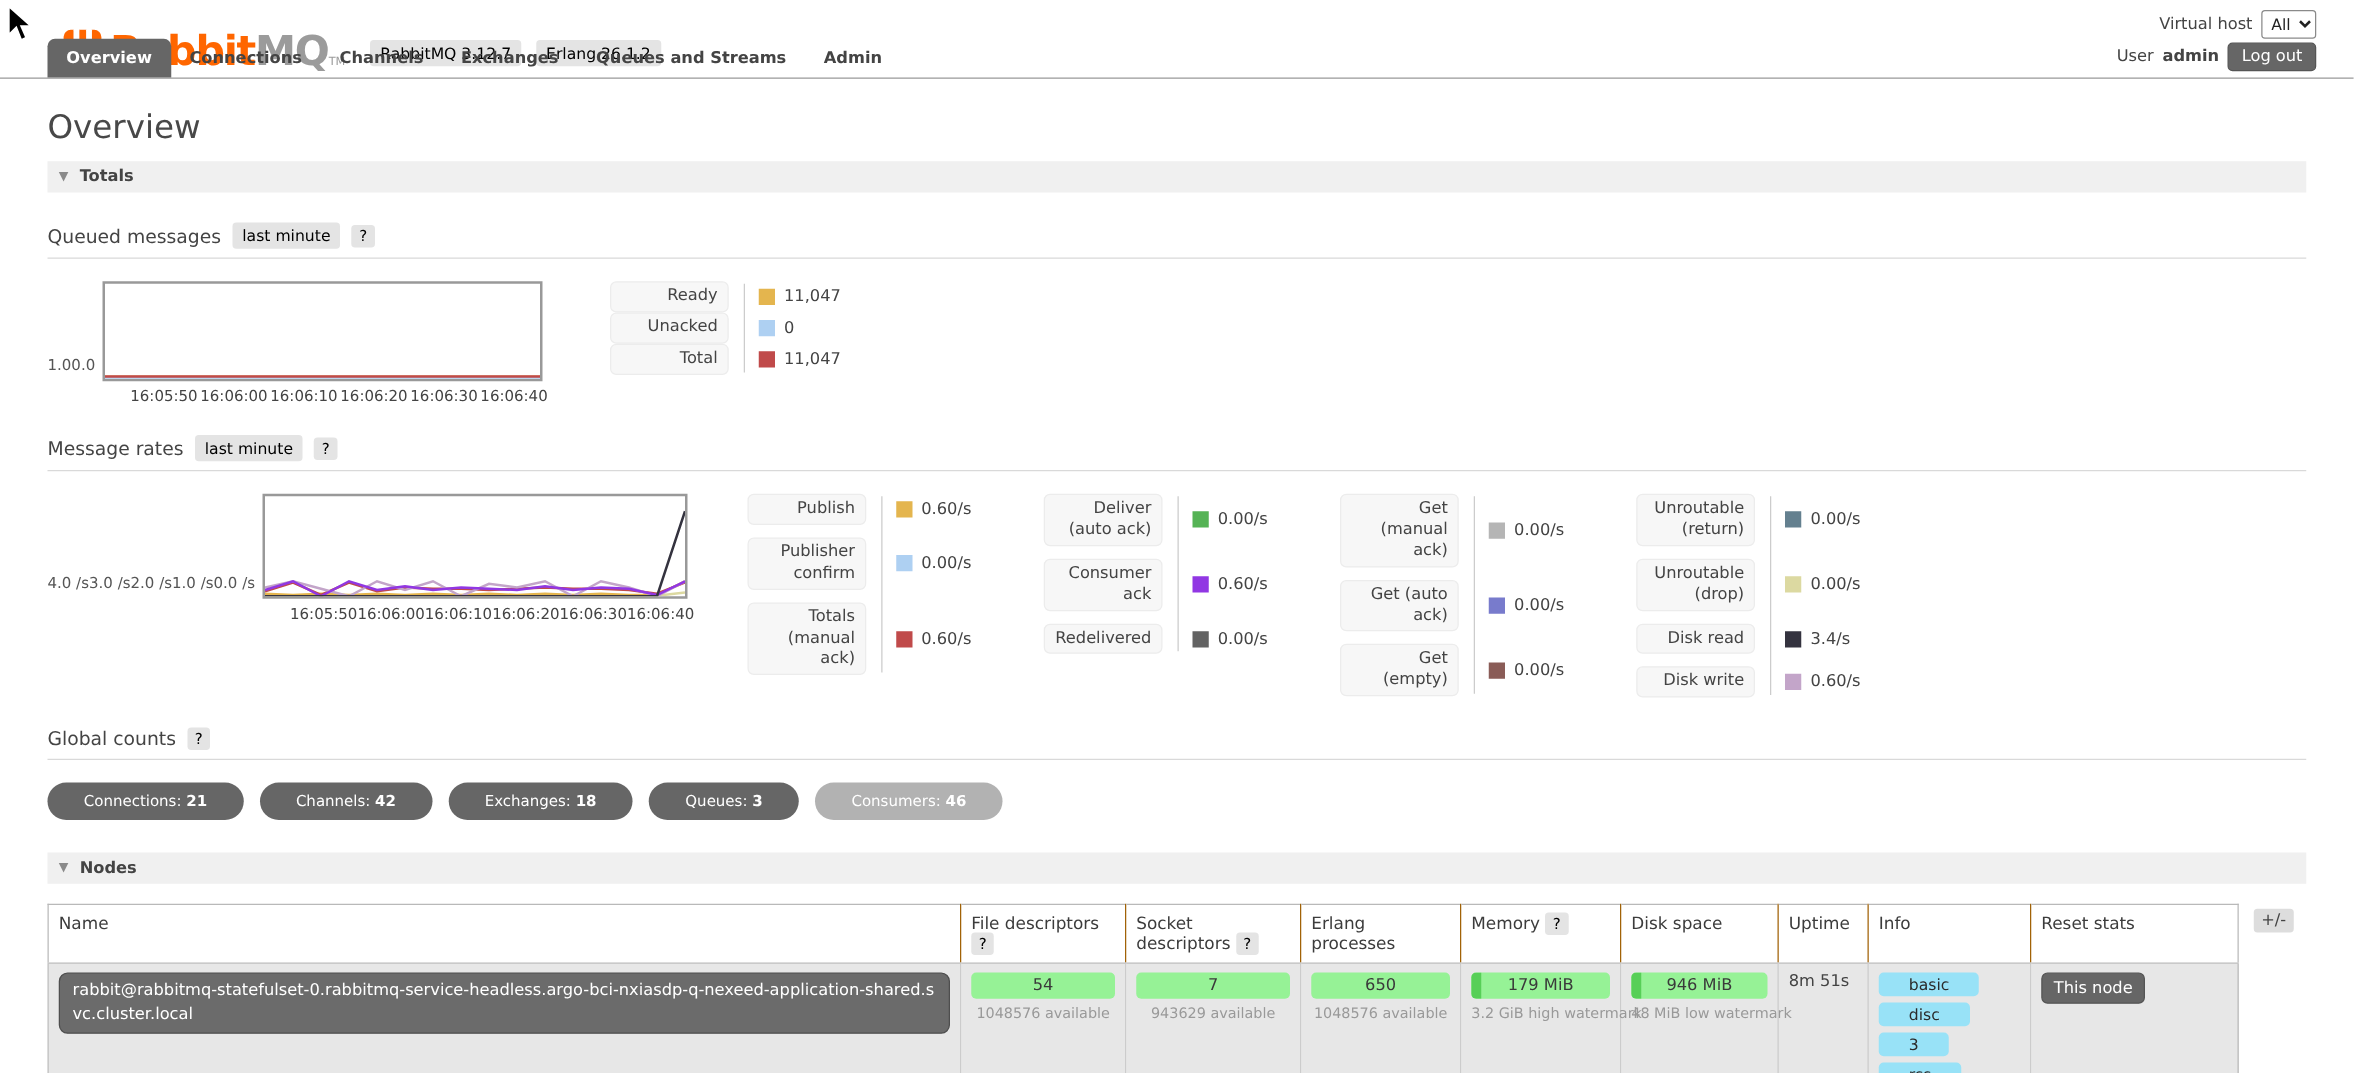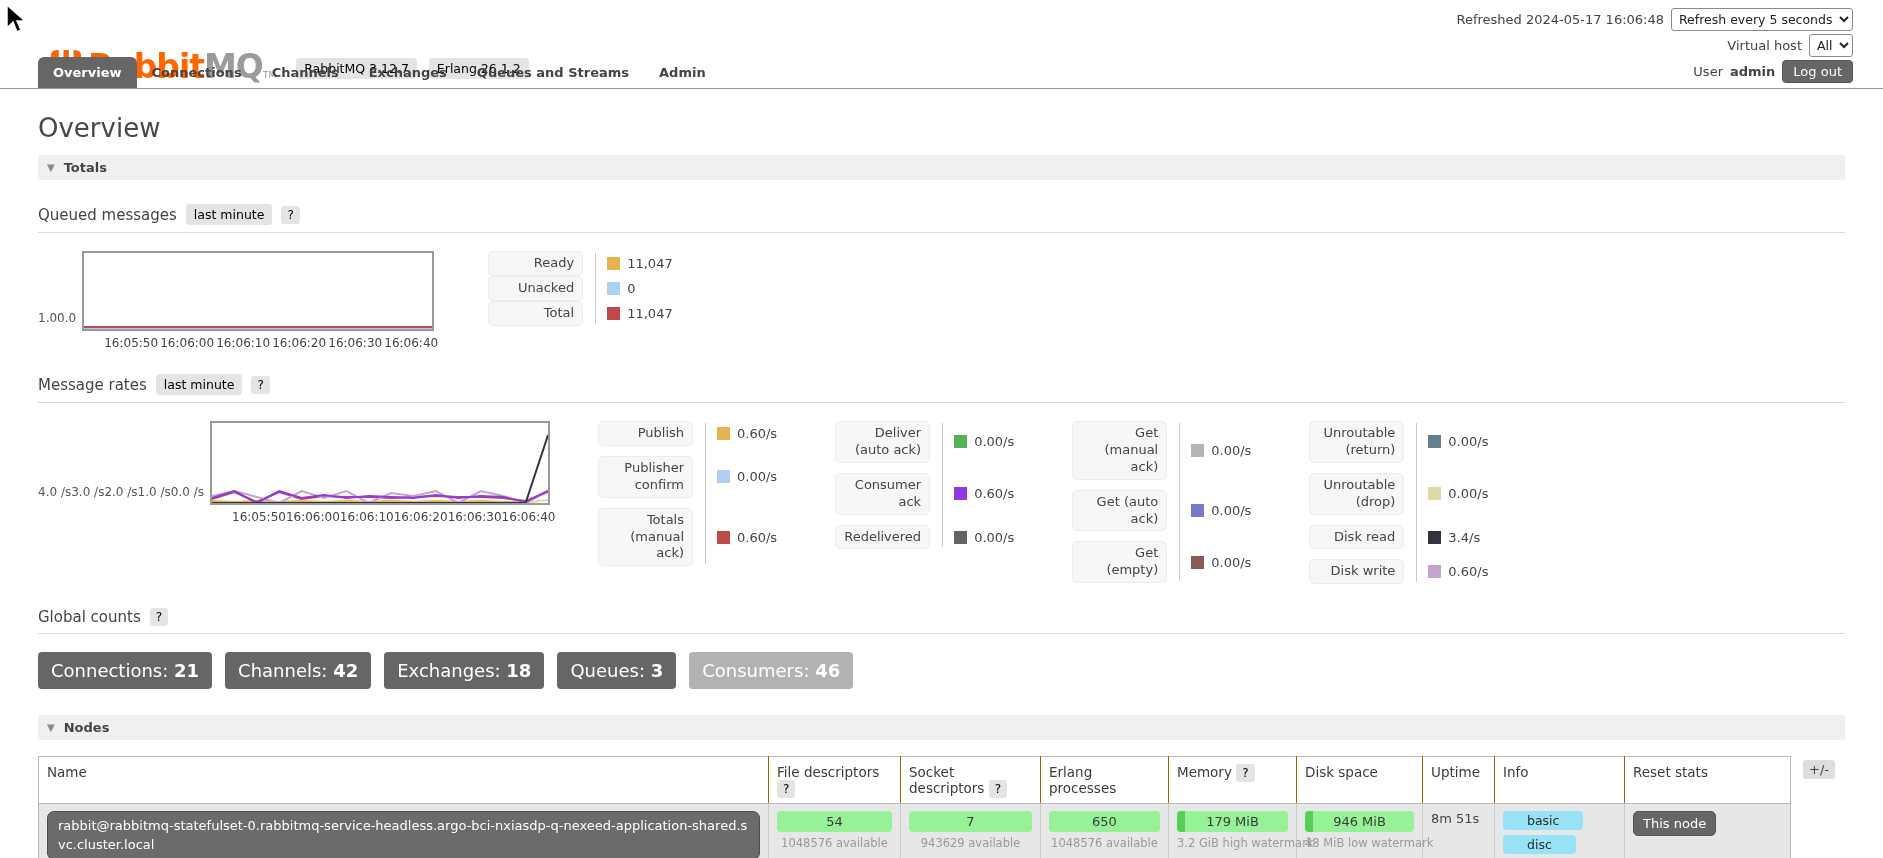--- a/index.html
+++ b/index.html
@@ -48,21 +48,21 @@
   .legend-group{display:grid;grid-template-columns:95px auto;column-gap:24px;row-gap:10px;align-items:center;position:relative;}
   .legend-group::before{content:"";position:absolute;left:107px;top:2px;bottom:2px;width:1px;background:#ccc;}
   .leg-btn{background:#f7f7f7;border:1px solid #ececec;border-radius:5px;padding:3px 8px;text-align:right;color:#444;font-size:13px;line-height:1.3;cursor:pointer;}
   .leg-val{display:flex;align-items:center;gap:7px;font-size:13px;color:#444;white-space:nowrap;}
   .swatch{width:13px;height:13px;display:inline-block;flex:0 0 13px;}
   .legend-queued{margin-left:50px;row-gap:0;}
   .rates-legends{display:flex;gap:58px;margin-left:44px;align-items:flex-start;}
 
   
   .count-buttons{display:flex;gap:13px;margin:16px 0 26px 0;}
-  .count-btn{background:#666;color:#fff;border-radius:4px;padding:8px 13px;font-size:18px;cursor:pointer;white-space:nowrap;}
+  .count-btn{background:#666;color:#fff;border-radius:15px;padding:8px 29px;font-size:12px;cursor:pointer;white-space:nowrap;}
   .count-btn b{font-weight:bold;}
   .count-btn.muted{background:#b2b2b2;}
 
   
   .tablewrap{display:flex;align-items:flex-start;gap:12px;margin-bottom:14px;}
   table.nodes{border-collapse:collapse;border:1px solid #b9b9b9;table-layout:fixed;width:1752px;}
   table.nodes th{font-weight:normal;font-size:13.5px;text-align:left;padding:7px 8px;background:#fff;border-bottom:1px solid #b9b9b9;border-left:1px solid #a16207;vertical-align:top;color:#3c3c3c;}
   table.nodes th:first-child,table.nodes td:first-child{border-left:none;}
   table.nodes td{border-left:1px solid #ccc;border-top:1px solid #ddd;padding:7px 8px;vertical-align:top;}
   tr.r0{background:#e7e7e7;}
@@ -93,24 +93,20 @@
         <rect x="58" y="58" width="20" height="20" rx="5" fill="#ffffff"></rect>
       </svg>
       <span class="brand"><span class="r">Rabbit</span><span class="mq">MQ</span><span class="tm">TM</span></span>
     </div>
     <div class="ver-badges">
       <span class="badge">RabbitMQ 3.12.7</span>
       <span class="badge">Erlang 26.1.2</span>
     </div>
   </div>
   <div class="hdr-right">
-    <div class="hr-row">
-      <span>Refreshed 2024-05-17 16:06:48</span>
-      <select><option>Refresh every 5 seconds</option></select>
-    </div>
     <div class="hr-row">
       <span>Virtual host</span>
       <select><option>All</option></select>
     </div>
     <div class="hr-row">
       <span>User</span>
       <b>admin</b>
       <button class="logout-btn">Log out</button>
     </div>
   </div>

